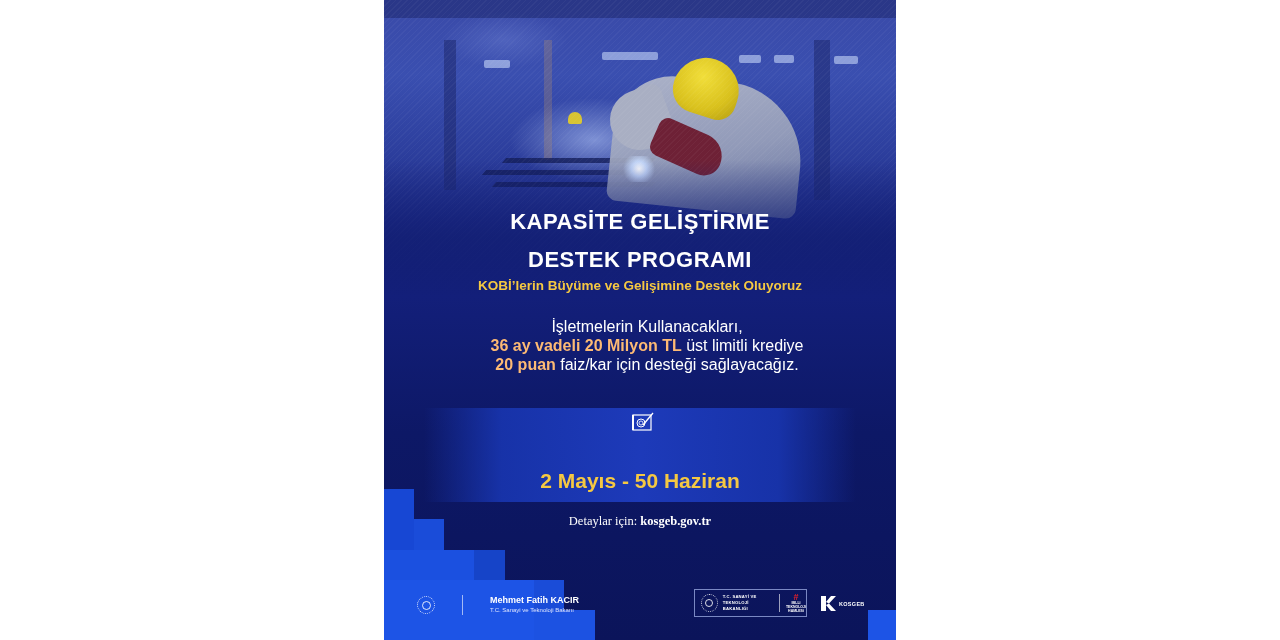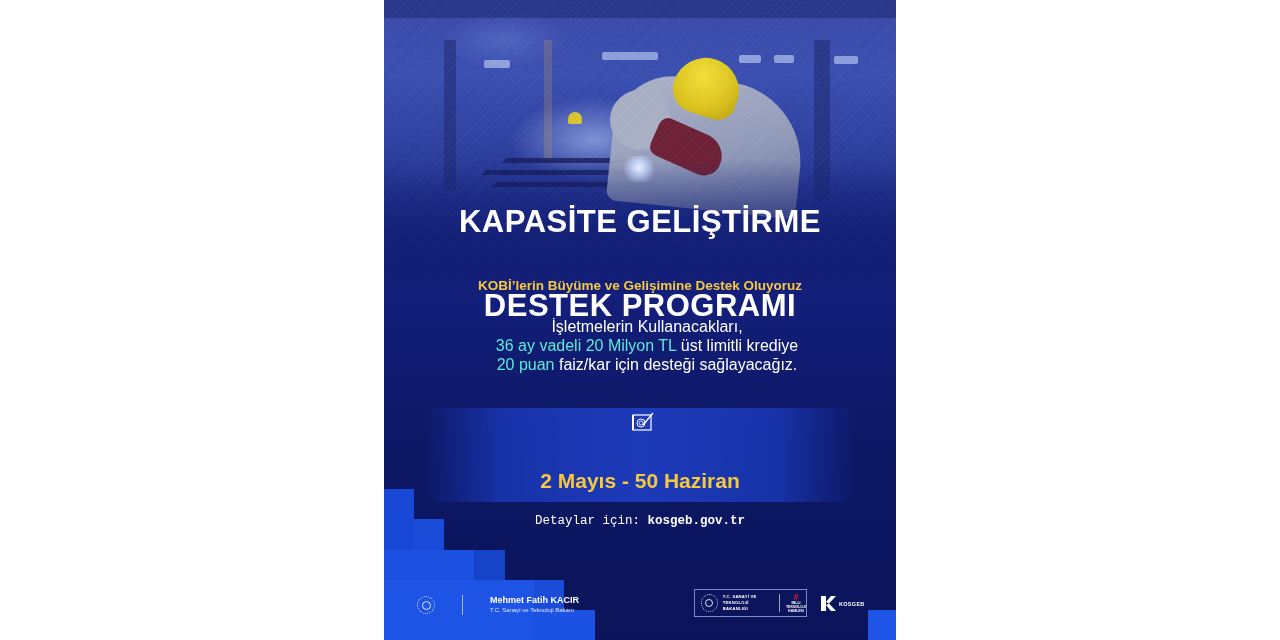--- a/index.html
+++ b/index.html
@@ -69,35 +69,35 @@
   }
 
   .lower-bg {
     position: absolute; left: 0; top: 295px; width: 512px; height: 345px;
     background: linear-gradient(180deg, #131f7a 0%, #0d1866 40%, #0b145a 100%);
   }
 
   .title {
     position: absolute; left: 0; width: 512px; text-align: center;
     color: #ffffff; font-family: "Liberation Sans", sans-serif; font-weight: 700;
-    font-size: 31px; letter-spacing: 0.5px; line-height: 36px;
+    font-size: 22px; letter-spacing: 0.5px; line-height: 36px;
   }
   .title.l1 { top: 204px; }
-  .title.l2 { top: 242px; margin-top: 46px; }
+  .title.l2 { top: 242px; }
 
   .subtitle {
     position: absolute; top: 278px; left: 0; width: 512px; text-align: center;
     color: #f5c842; font-family: "Liberation Sans", sans-serif; font-weight: 700; font-size: 13.5px;
   }
 
   .info {
     position: absolute; left: 7px; width: 512px; text-align: center;
     color: #ffffff; font-family: "Liberation Sans", sans-serif; font-size: 16px; line-height: 20px;
   }
-  .info .hl { color: #5eead4; font-weight: 400; }
+  .info .hl { color: #fdba74; font-weight: 700; }
   .info.r1 { top: 317px; }
   .info.r2 { top: 336px; }
   .info.r3 { top: 355px; }
 
   .band {
     position: absolute; left: 40px; width: 432px; top: 408px; height: 94px;
     background: linear-gradient(90deg, rgba(25,50,170,0) 0%, rgba(25,55,180,0.85) 18%, rgba(30,60,190,0.95) 50%, rgba(25,55,180,0.85) 82%, rgba(25,50,170,0) 100%);
   }
   .doc-icon {
     position: absolute; left: 247px; top: 412px; width: 24px; height: 20px;
@@ -105,21 +105,21 @@
   .period-title {
     position: absolute; top: 438px; left: 0; width: 512px; text-align: center;
     color: #ffffff; font-family: "Liberation Sans", sans-serif; font-size: 21px;
   }
   .period-dates {
     position: absolute; top: 469px; left: 0; width: 512px; text-align: center;
     color: #f5c842; font-family: "Liberation Sans", sans-serif; font-weight: 700; font-size: 21px;
   }
   .details {
     position: absolute; top: 514px; left: 0; width: 512px; text-align: center;
-    color: #ffffff; font-family: Liberation Mono, monospace; font-size: 12.5px;
+    color: #ffffff; font-family: Liberation Serif, serif; font-size: 12.5px;
   }
   .details b { font-weight: 700; }
 
   .step { position: absolute; }
 
   .minister {
     position: absolute; left: 33px; top: 592px; height: 26px; display: flex; align-items: center; gap: 23px;
   }
   .minister .emblem {
     width: 18px; height: 18px; border-radius: 50%; border: 1.5px dotted rgba(255,255,255,0.85);

